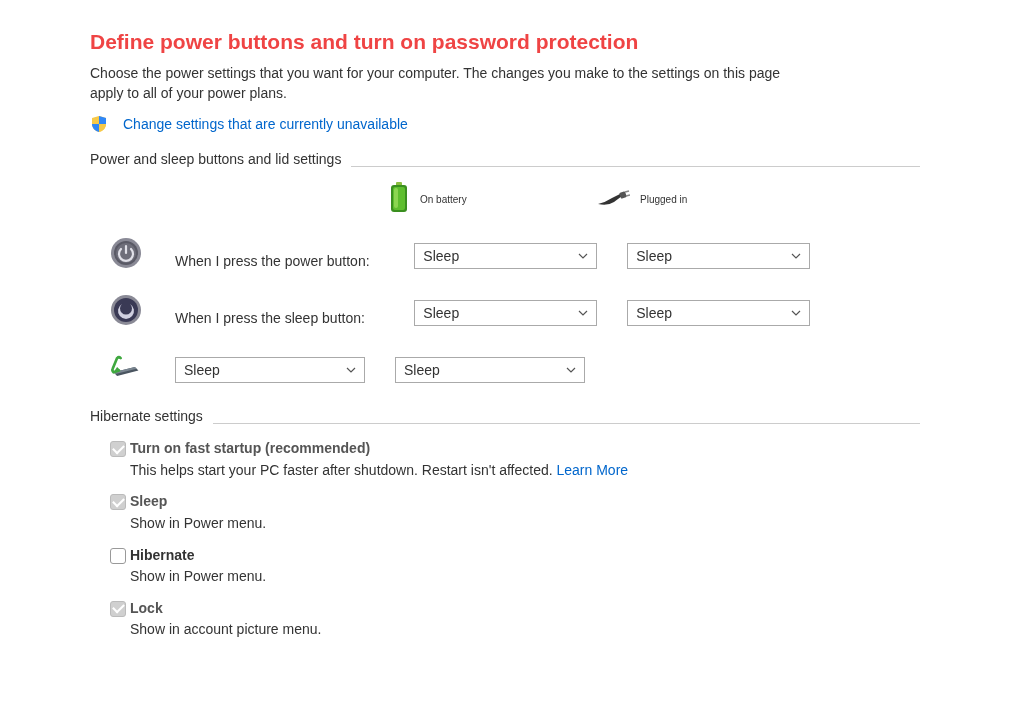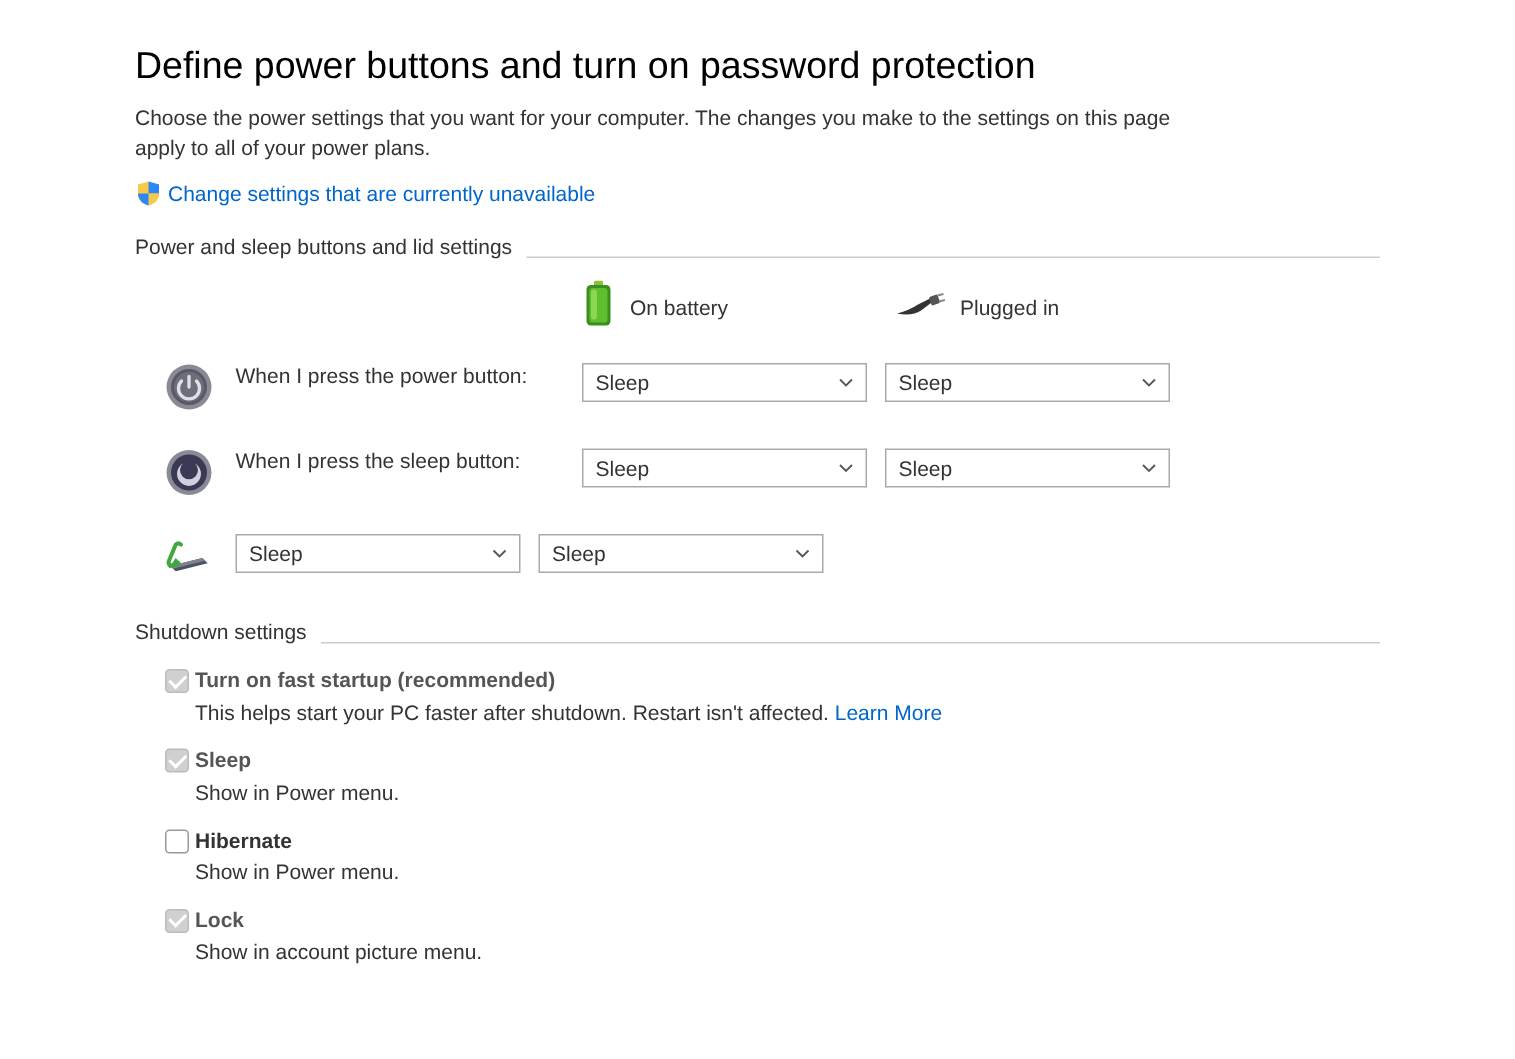--- a/index.html
+++ b/index.html
@@ -6,34 +6,34 @@
     body {
       margin: 0;
       padding: 30px 90px;
       font-family: "Segoe UI", Tahoma, sans-serif;
       font-size: 14px;
       color: #333;
       background: #fff;
       width: 1010px;
     }
     .page-title {
-      color: #000000;
-      font-size: 25px;
-      font-weight: 400;
+      color: #ef4444;
+      font-size: 21px;
+      font-weight: 700;
       margin: 0 0 10px 0;
     }
     .description {
       margin: 0 0 12px 0;
       line-height: 1.4;
       max-width: 720px;
     }
     .admin-link-row {
       display: flex;
       align-items: center;
-      gap: 4px;
+      gap: 15px;
       margin-bottom: 8px;
     }
     .shield-icon svg { display: block; }
     .link {
       color: #0066cc;
       cursor: pointer;
     }
 
     .section-header {
       display: flex;
@@ -65,26 +65,27 @@
       width: 278px;
       flex-shrink: 0;
     }
     .pb-col {
       width: 196px;
       display: flex;
       align-items: center;
       gap: 10px;
     }
     .pb-col + .pb-col { margin-left: 12px; }
-    .pb-col-header-text { font-size: 14px; }
+    .pb-col-header-text { font-size: 10px; }
 
     .pb-row {
       display: flex;
-      align-items: flex-start;
+      align-items: flex-end;
       margin-bottom: 25px;
+      gap: 18px;
     }
     .pb-row-icon {
       width: 32px;
       height: 32px;
       margin-right: 15px;
       flex-shrink: 0;
       display: flex;
       align-items: center;
       justify-content: center;
     }
@@ -292,21 +293,21 @@
           <svg width="10" height="6" viewBox="0 0 10 6">
             <path d="M1 1 L5 5 L9 1" fill="none" stroke="#555" stroke-width="1.2"></path>
           </svg>
         </span>
     </div>
   </div>
 
 </div>
 
 <div class="section-header">
-  <span class="section-header-text">Shutdown settings</span>
+  <span class="section-header-text">Hibernate settings</span>
   <span class="section-header-line"></span>
 </div>
 
 <div class="shutdown-list">
 
   <div class="shutdown-item">
     <div class="checkbox checked disabled"></div>
     <div class="shutdown-text">
       <div class="shutdown-title">Turn on fast startup (recommended)</div>
       <div class="shutdown-desc">

